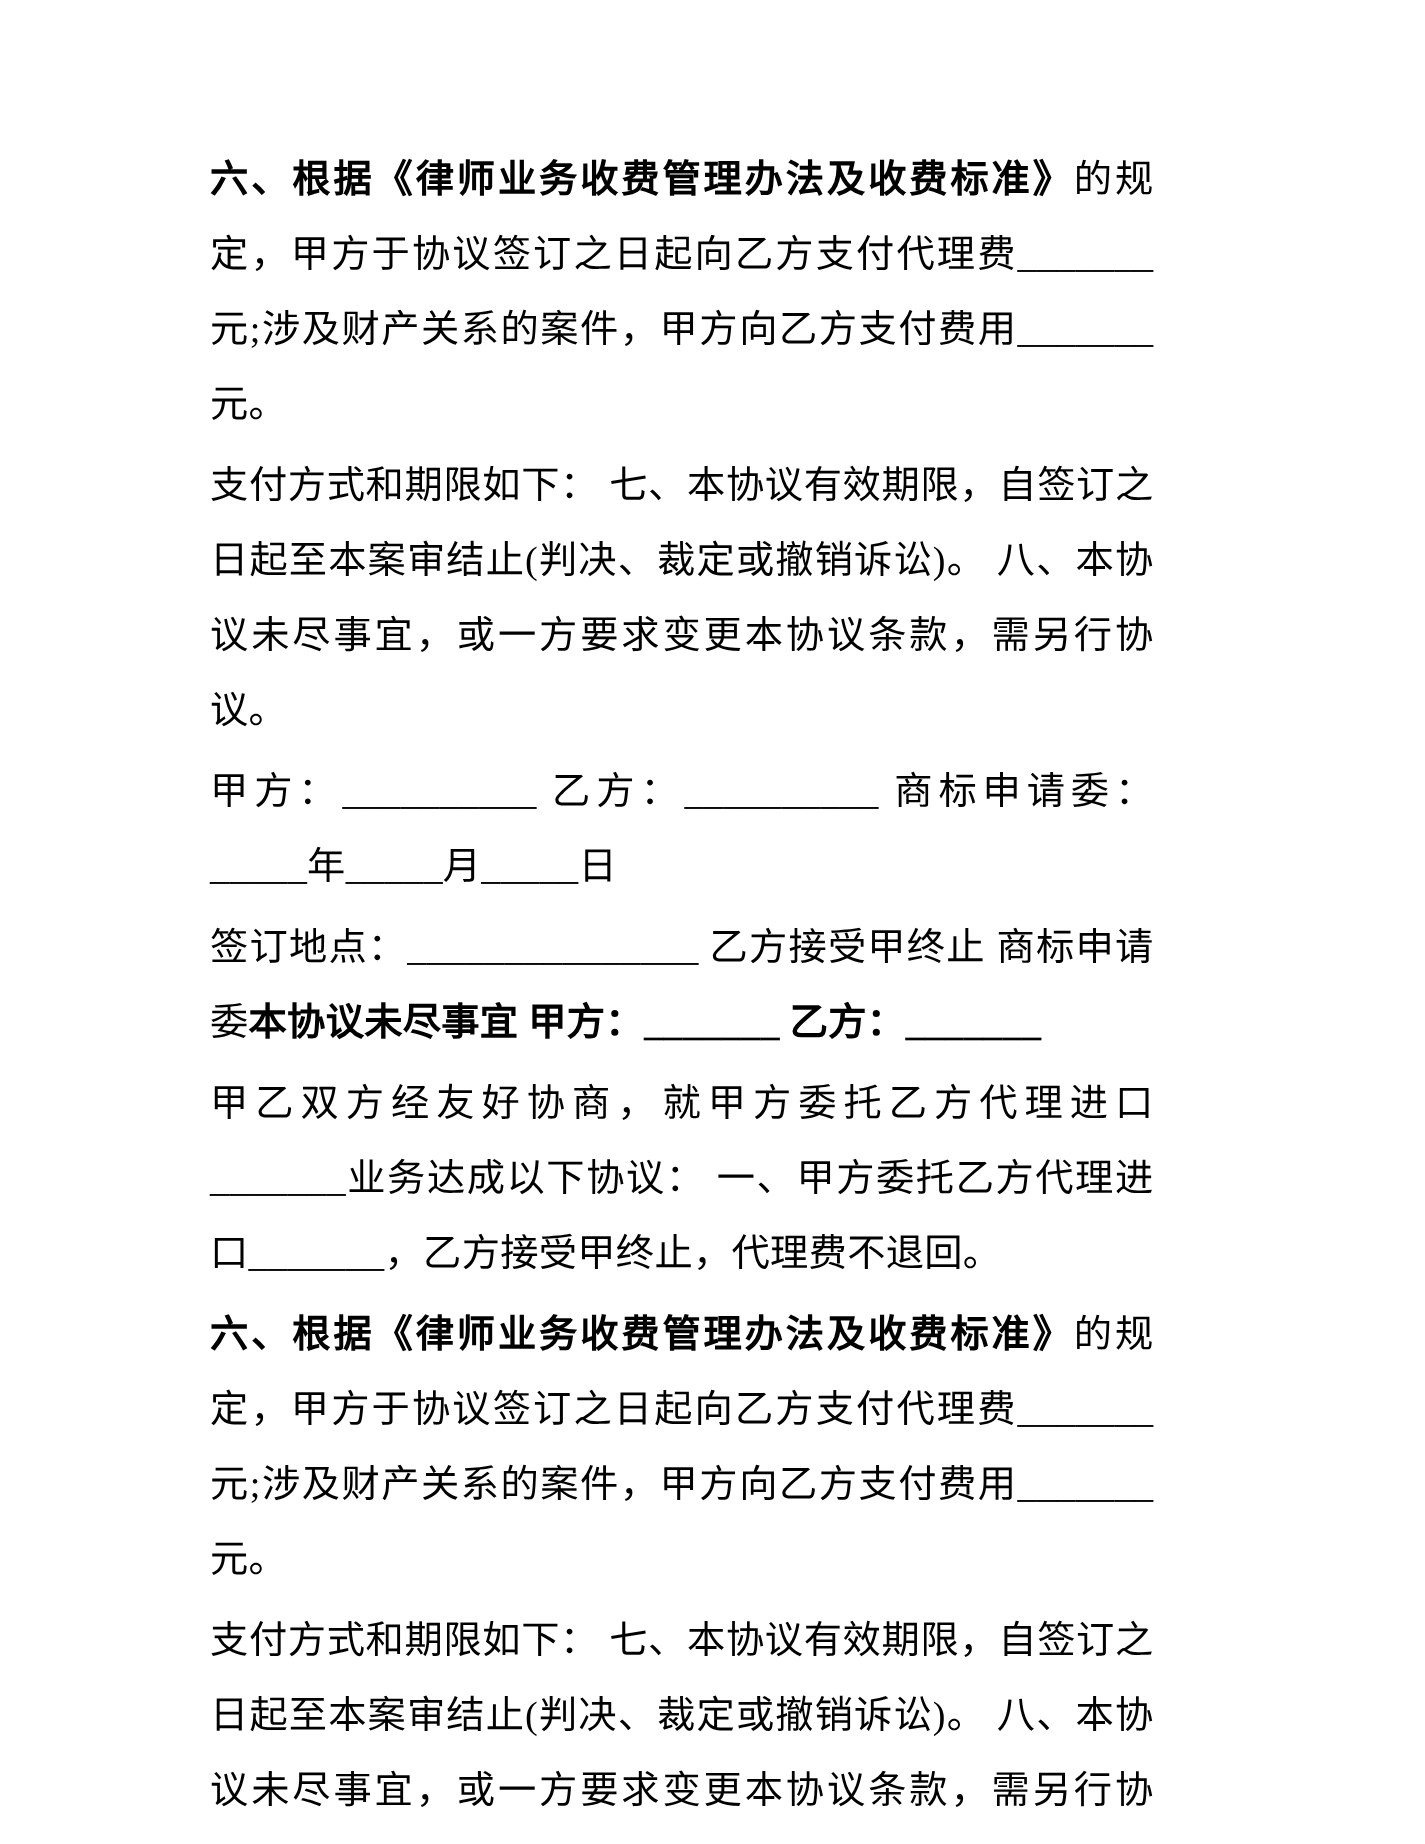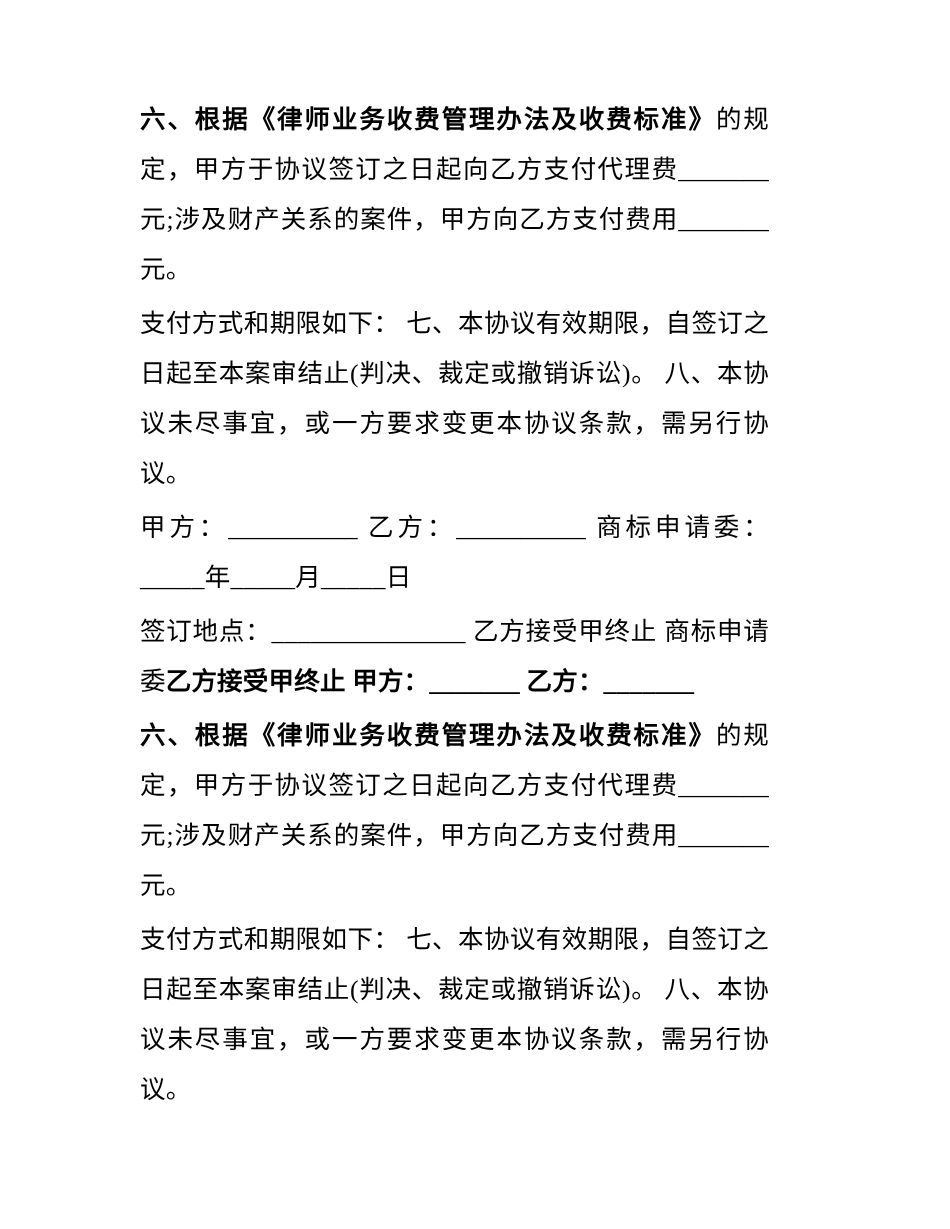--- a/index.html
+++ b/index.html
@@ -45,22 +45,23 @@
 
 <div class="page">
   <div class="doc-body">
 
     <p class="para"><span class="bold">六、根据《律师业务收费管理办法及收费标准》</span><span>的规定，甲方于协议签订之日起向乙方支付代理费_______元;涉及财产关系的案件，甲方向乙方支付费用_______元。</span></p>
 
     <p class="para">支付方式和期限如下： 七、本协议有效期限，自签订之日起至本案审结止(判决、裁定或撤销诉讼)。 八、本协议未尽事宜，或一方要求变更本协议条款，需另行协议。</p>
 
     <p class="para">甲方：__________ 乙方：__________ 商标申请委：_____年_____月_____日</p>
 
-    <p class="para"><span>签订地点：_______________ 乙方接受甲终止 商标申请委</span><span class="bold">乙方接受甲终止 甲方：_______ 乙方：_______</span></p>
+    <p class="para"><span>签订地点：_______________ 乙方接受甲终止 商标申请委</span><span class="bold">本协议未尽事宜 甲方：_______ 乙方：_______</span></p>
 
+    <p class="para">甲乙双方经友好协商，就甲方委托乙方代理进口_______业务达成以下协议： 一、甲方委托乙方代理进口_______，乙方接受甲终止，代理费不退回。</p>
 
 
     <p class="para"><span class="bold">六、根据《律师业务收费管理办法及收费标准》</span><span>的规定，甲方于协议签订之日起向乙方支付代理费_______元;涉及财产关系的案件，甲方向乙方支付费用_______元。</span></p>
 
     <p class="para">支付方式和期限如下： 七、本协议有效期限，自签订之日起至本案审结止(判决、裁定或撤销诉讼)。 八、本协议未尽事宜，或一方要求变更本协议条款，需另行协议。</p>
 
   </div>
 </div>
 
 </body></html>

